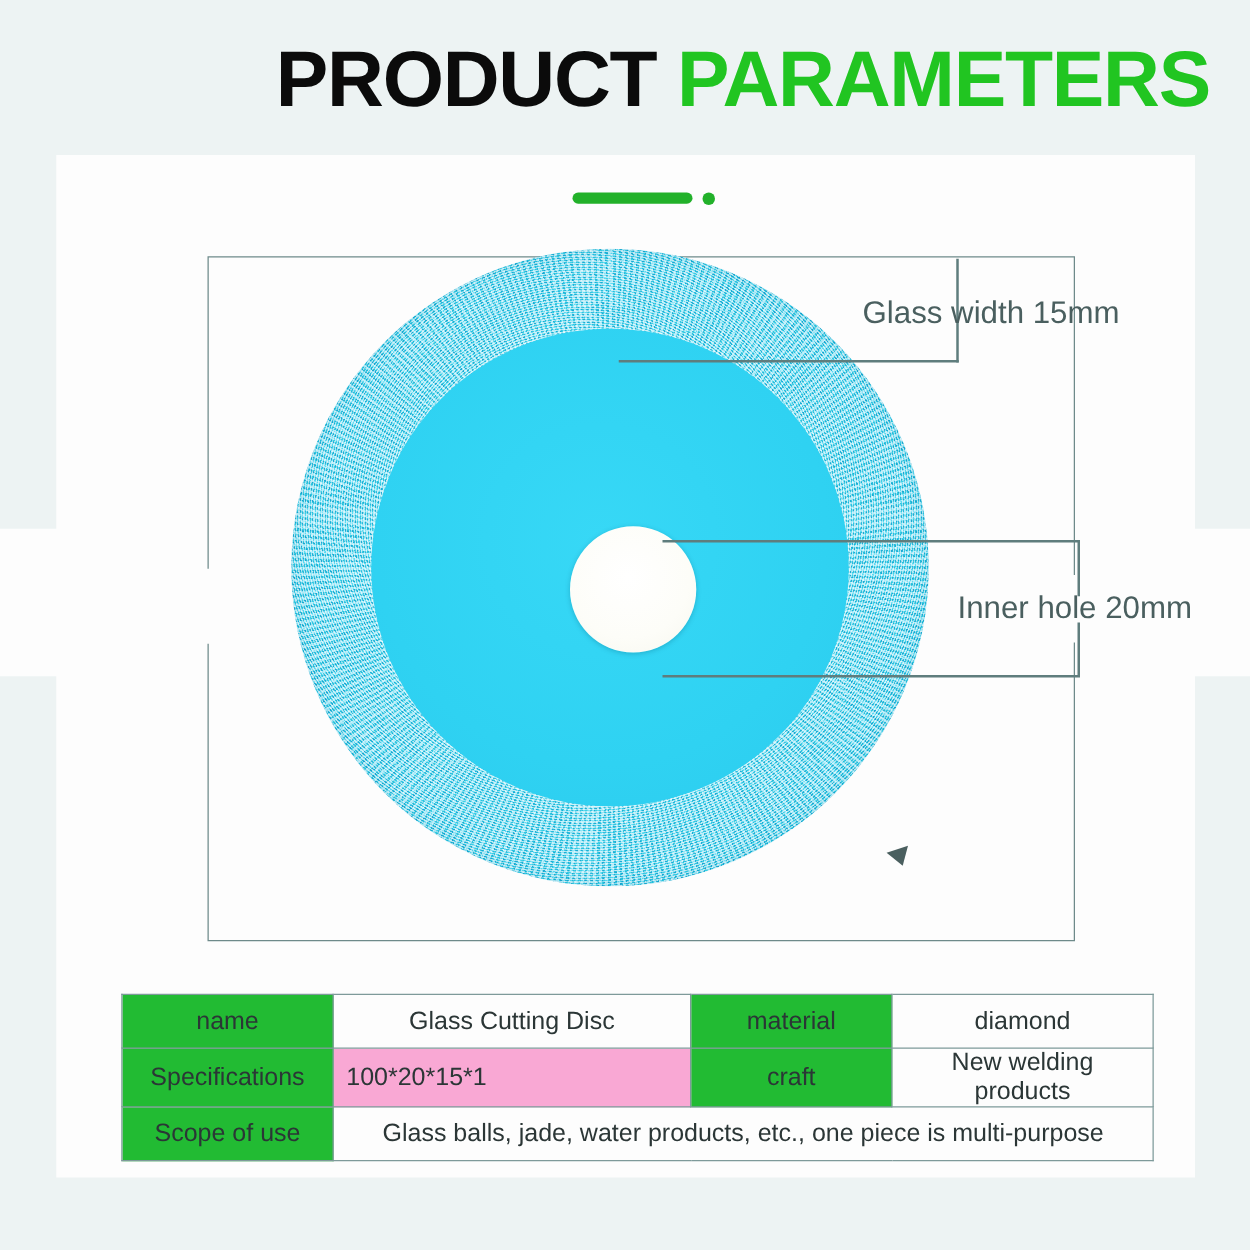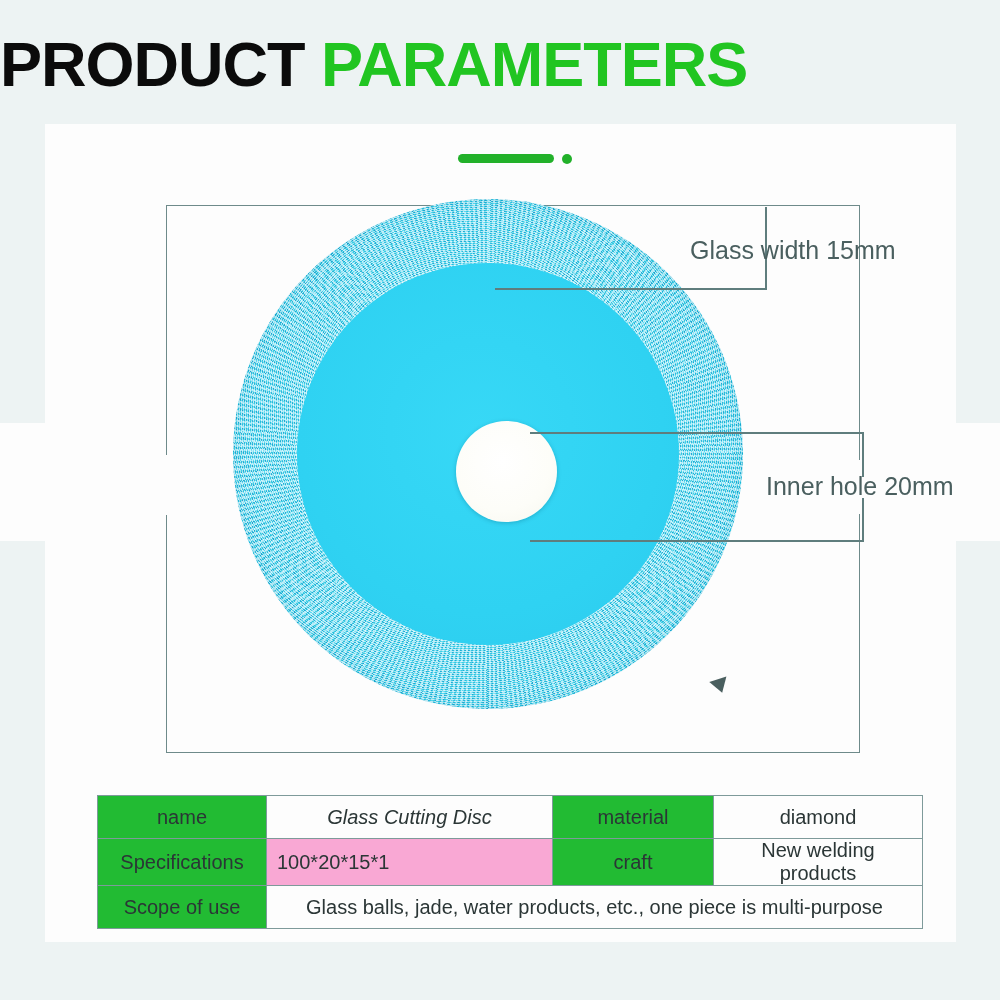--- a/index.html
+++ b/index.html
@@ -8,21 +8,21 @@
     background:#edf3f3;
     font-family:"Liberation Sans", sans-serif;
     overflow:hidden;
     position:relative;
   }
   #stage{position:absolute;inset:0;width:1000px;height:1000px;}
 
   
   .heading{
     position:absolute;left:0;top:33px;width:968px;
-    text-align:left;
+    text-align:right;
     font-size:63px;
     font-weight:bold;
     letter-spacing:-1px;
     white-space:nowrap;
     line-height:1;
   }
   .heading .w1{color:#0b0b0b;}
   .heading .w2{color:#21c521;}
 
   
@@ -177,21 +177,21 @@
   <div class="ln lnv" style="left:862px;top:498px;height:43px;"></div>
   <div class="callout" style="left:766px;top:474px;">Inner hole 20mm</div>
 
 
   <div class="arrow-tri" style="left:711px;top:679px;"></div>
 
   <table class="spec">
     <tbody>
       <tr>
         <td class="k" style="width:148px;">name</td>
-        <td class="v" style="width:265px;font-style:italic;">Glass Cutting Disc</td>
+        <td class="v" style="width:265px;">Glass Cutting Disc</td>
         <td class="k" style="width:140px;">material</td>
         <td class="v">diamond</td>
       </tr>
       <tr>
         <td class="k">Specifications</td>
         <td class="v-left">100*20*15*1</td>
         <td class="k">craft</td>
         <td class="v">New welding products</td>
       </tr>
       <tr>

